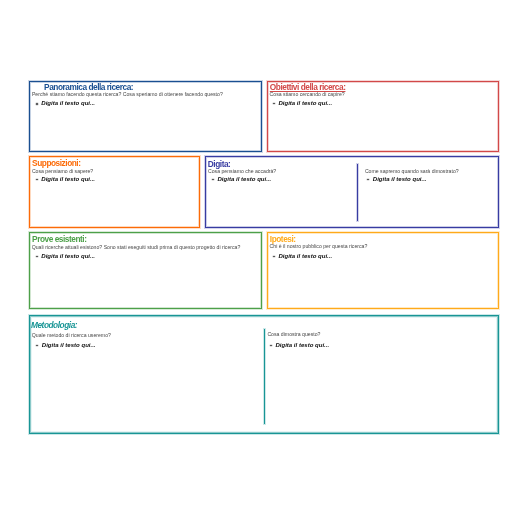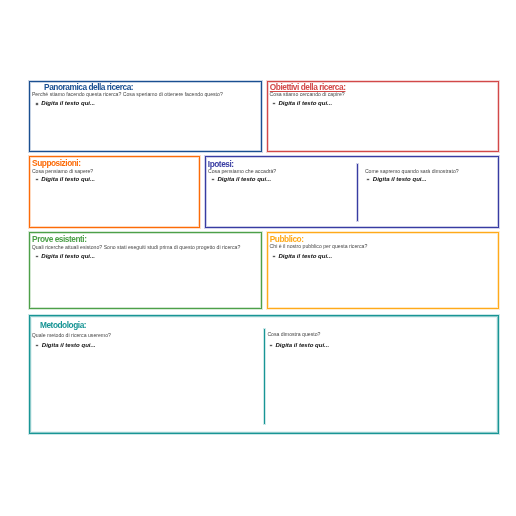--- a/index.html
+++ b/index.html
@@ -34,43 +34,43 @@
   <div class="dot" style="left:273.2px;top:102.70px;"></div>
   <div class="bul" style="left:278.4px;top:99.8px;">Digita il testo qui...</div>
 
   <div class="card" style="left:29.05px;top:156.05px;width:170.95px;height:71.95px;border:1.15px solid #FC6B08;box-shadow:0 0 0 1px rgba(252,107,8,0.22), inset 0 0 0 1px rgba(252,107,8,0.26);"></div>
   <div class="ttl" style="left:32.1px;top:159.25px;color:#FC6B08;text-align:right;">Supposizioni:</div>
   <div class="sub" style="left:31.9px;top:167.5px;">Cosa pensiamo di sapere?</div>
   <div class="dot" style="left:36.1px;top:178.80px;"></div>
   <div class="bul" style="left:41.3px;top:175.9px;">Digita il testo qui...</div>
 
   <div class="card" style="left:205.30px;top:156.05px;width:293.70px;height:71.95px;border:1.15px solid #383CA2;box-shadow:0 0 0 1px rgba(56,60,162,0.22), inset 0 0 0 1px rgba(56,60,162,0.26);"></div>
-  <div class="ttl" style="left:207.8px;top:159.55px;color:#383CA2;">Ipotesi:</div>
+  <div class="ttl" style="left:207.8px;top:159.55px;color:#383CA2;">Digita:</div>
   <div class="sub" style="left:208.0px;top:167.5px;">Cosa pensiamo che accadrà?</div>
   <div class="dot" style="left:212.3px;top:178.90px;"></div>
   <div class="bul" style="left:217.5px;top:176.0px;">Digita il testo qui...</div>
   <div class="vdiv" style="left:357.0px;top:164.1px;height:56.7px;background:#383CA2;box-shadow:0 0 0 1px rgba(56,60,162,0.22);"></div>
   <div class="sub" style="left:364.9px;top:167.6px;">Come sapremo quando sarà dimostrato?</div>
   <div class="dot" style="left:367.0px;top:178.80px;"></div>
   <div class="bul" style="left:372.8px;top:175.9px;">Digita il testo qui...</div>
 
   <div class="card" style="left:29.05px;top:232.05px;width:232.95px;height:76.95px;border:1.15px solid #4DA049;box-shadow:0 0 0 1px rgba(77,160,73,0.22), inset 0 0 0 1px rgba(77,160,73,0.26);"></div>
   <div class="ttl" style="left:32.1px;top:234.95px;color:#4DA049;">Prove esistenti:</div>
   <div class="sub" style="left:31.7px;top:243.7px;">Quali ricerche attuali esistono? Sono stati eseguiti studi prima di questo progetto di ricerca?</div>
   <div class="dot" style="left:36.1px;top:255.80px;"></div>
   <div class="bul" style="left:41.3px;top:252.9px;">Digita il testo qui...</div>
 
   <div class="card" style="left:266.90px;top:232.05px;width:232.10px;height:76.95px;border:1.15px solid #FFAA1A;box-shadow:0 0 0 1px rgba(255,170,26,0.22), inset 0 0 0 1px rgba(255,170,26,0.26);"></div>
-  <div class="ttl" style="left:269.8px;top:235.35px;color:#FFAA1A;">Pubblico:</div>
+  <div class="ttl" style="left:269.8px;top:235.35px;color:#FFAA1A;">Ipotesi:</div>
   <div class="sub" style="left:269.6px;top:243.3px;">Chi è il nostro pubblico per questa ricerca?</div>
   <div class="dot" style="left:273.2px;top:255.70px;"></div>
   <div class="bul" style="left:278.4px;top:252.8px;">Digita il testo qui...</div>
 
   <div class="card" style="left:29.05px;top:315.00px;width:469.95px;height:119.00px;border:1.15px solid #189595;box-shadow:inset 0 0 0 1px rgba(24,149,149,0.45), 0 0 0 1px rgba(24,149,149,0.22), inset 0 0 0 2px rgba(24,149,149,0.10);"></div>
-  <div class="ttl" style="left:40px;top:321.1px;color:#189595;">Metodologia:</div>
+  <div class="ttl" style="left:31px;top:321.1px;color:#189595;font-style:italic;">Metodologia:</div>
   <div class="sub" style="left:31.8px;top:331.9px;">Quale metodo di ricerca useremo?</div>
   <div class="dot" style="left:36.1px;top:344.80px;"></div>
   <div class="bul" style="left:41.8px;top:341.9px;">Digita il testo qui...</div>
   <div class="vdiv" style="left:264.2px;top:328.9px;height:95.6px;background:#189595;box-shadow:0 0 0 1px rgba(24,149,149,0.22);"></div>
   <div class="sub" style="left:267.4px;top:331.4px;">Cosa dimostra questo?</div>
   <div class="dot" style="left:270.0px;top:344.50px;"></div>
   <div class="bul" style="left:275.4px;top:341.6px;">Digita il testo qui...</div>
 
 </div>
 

